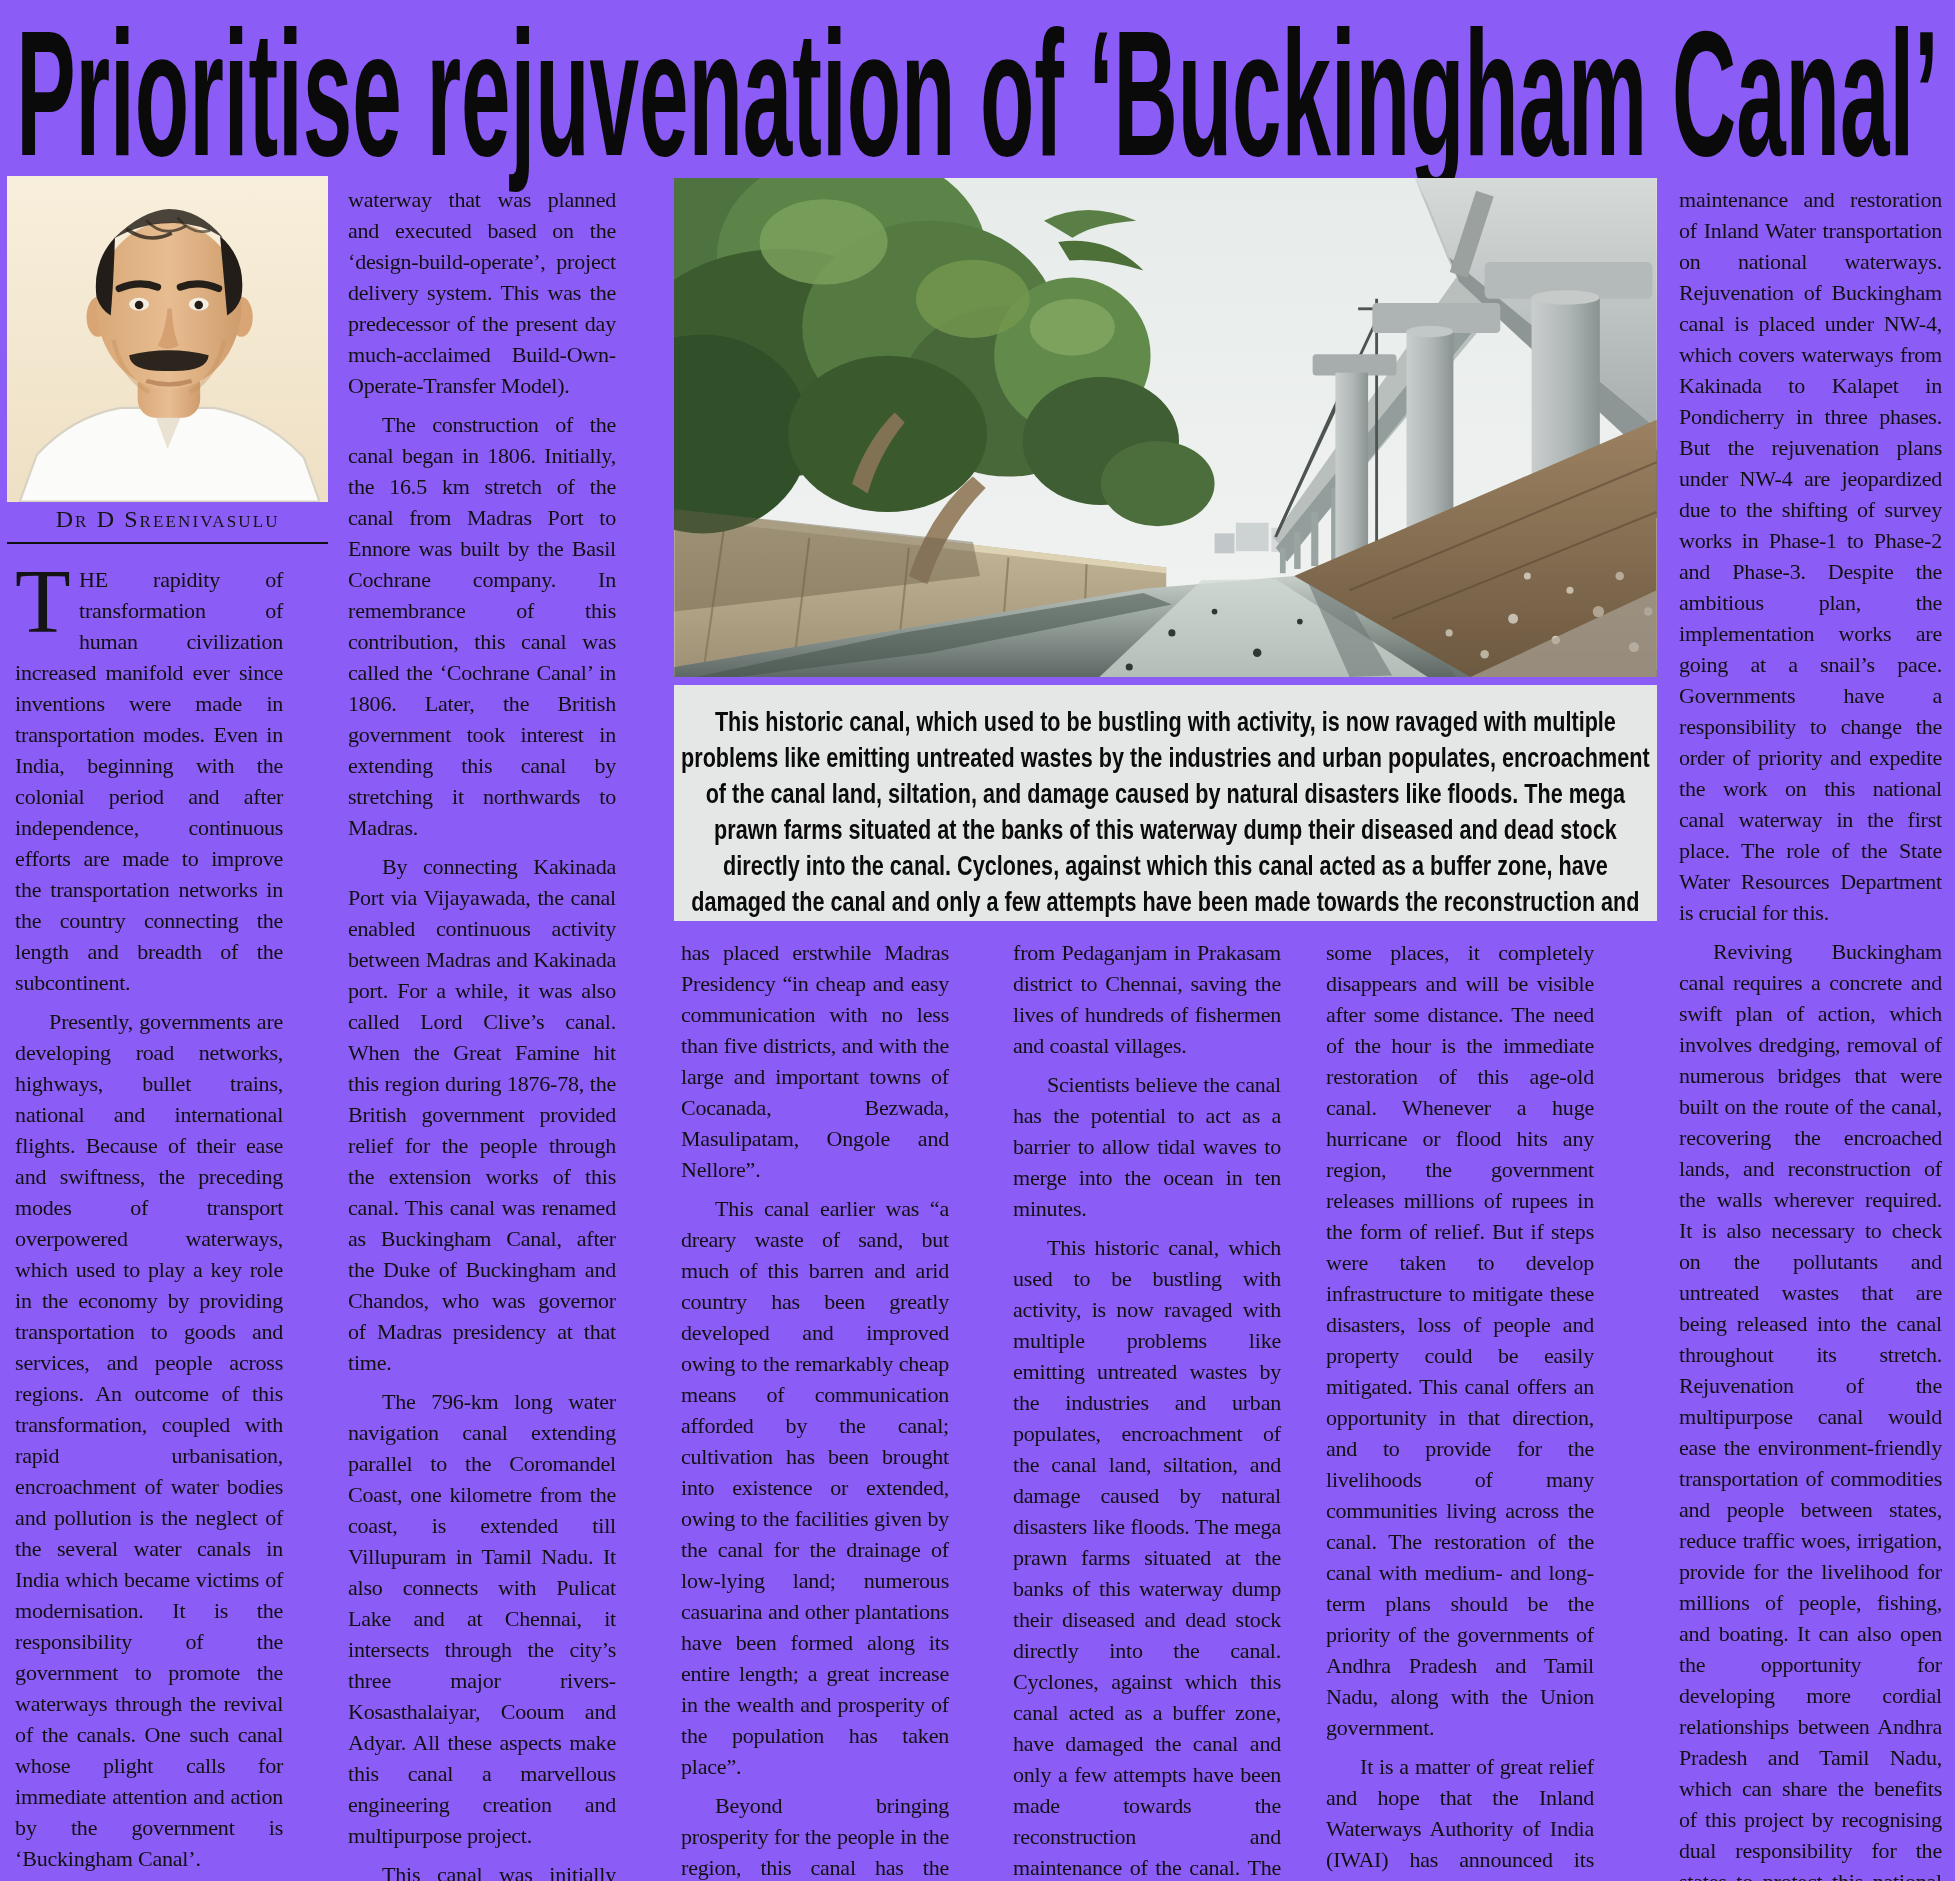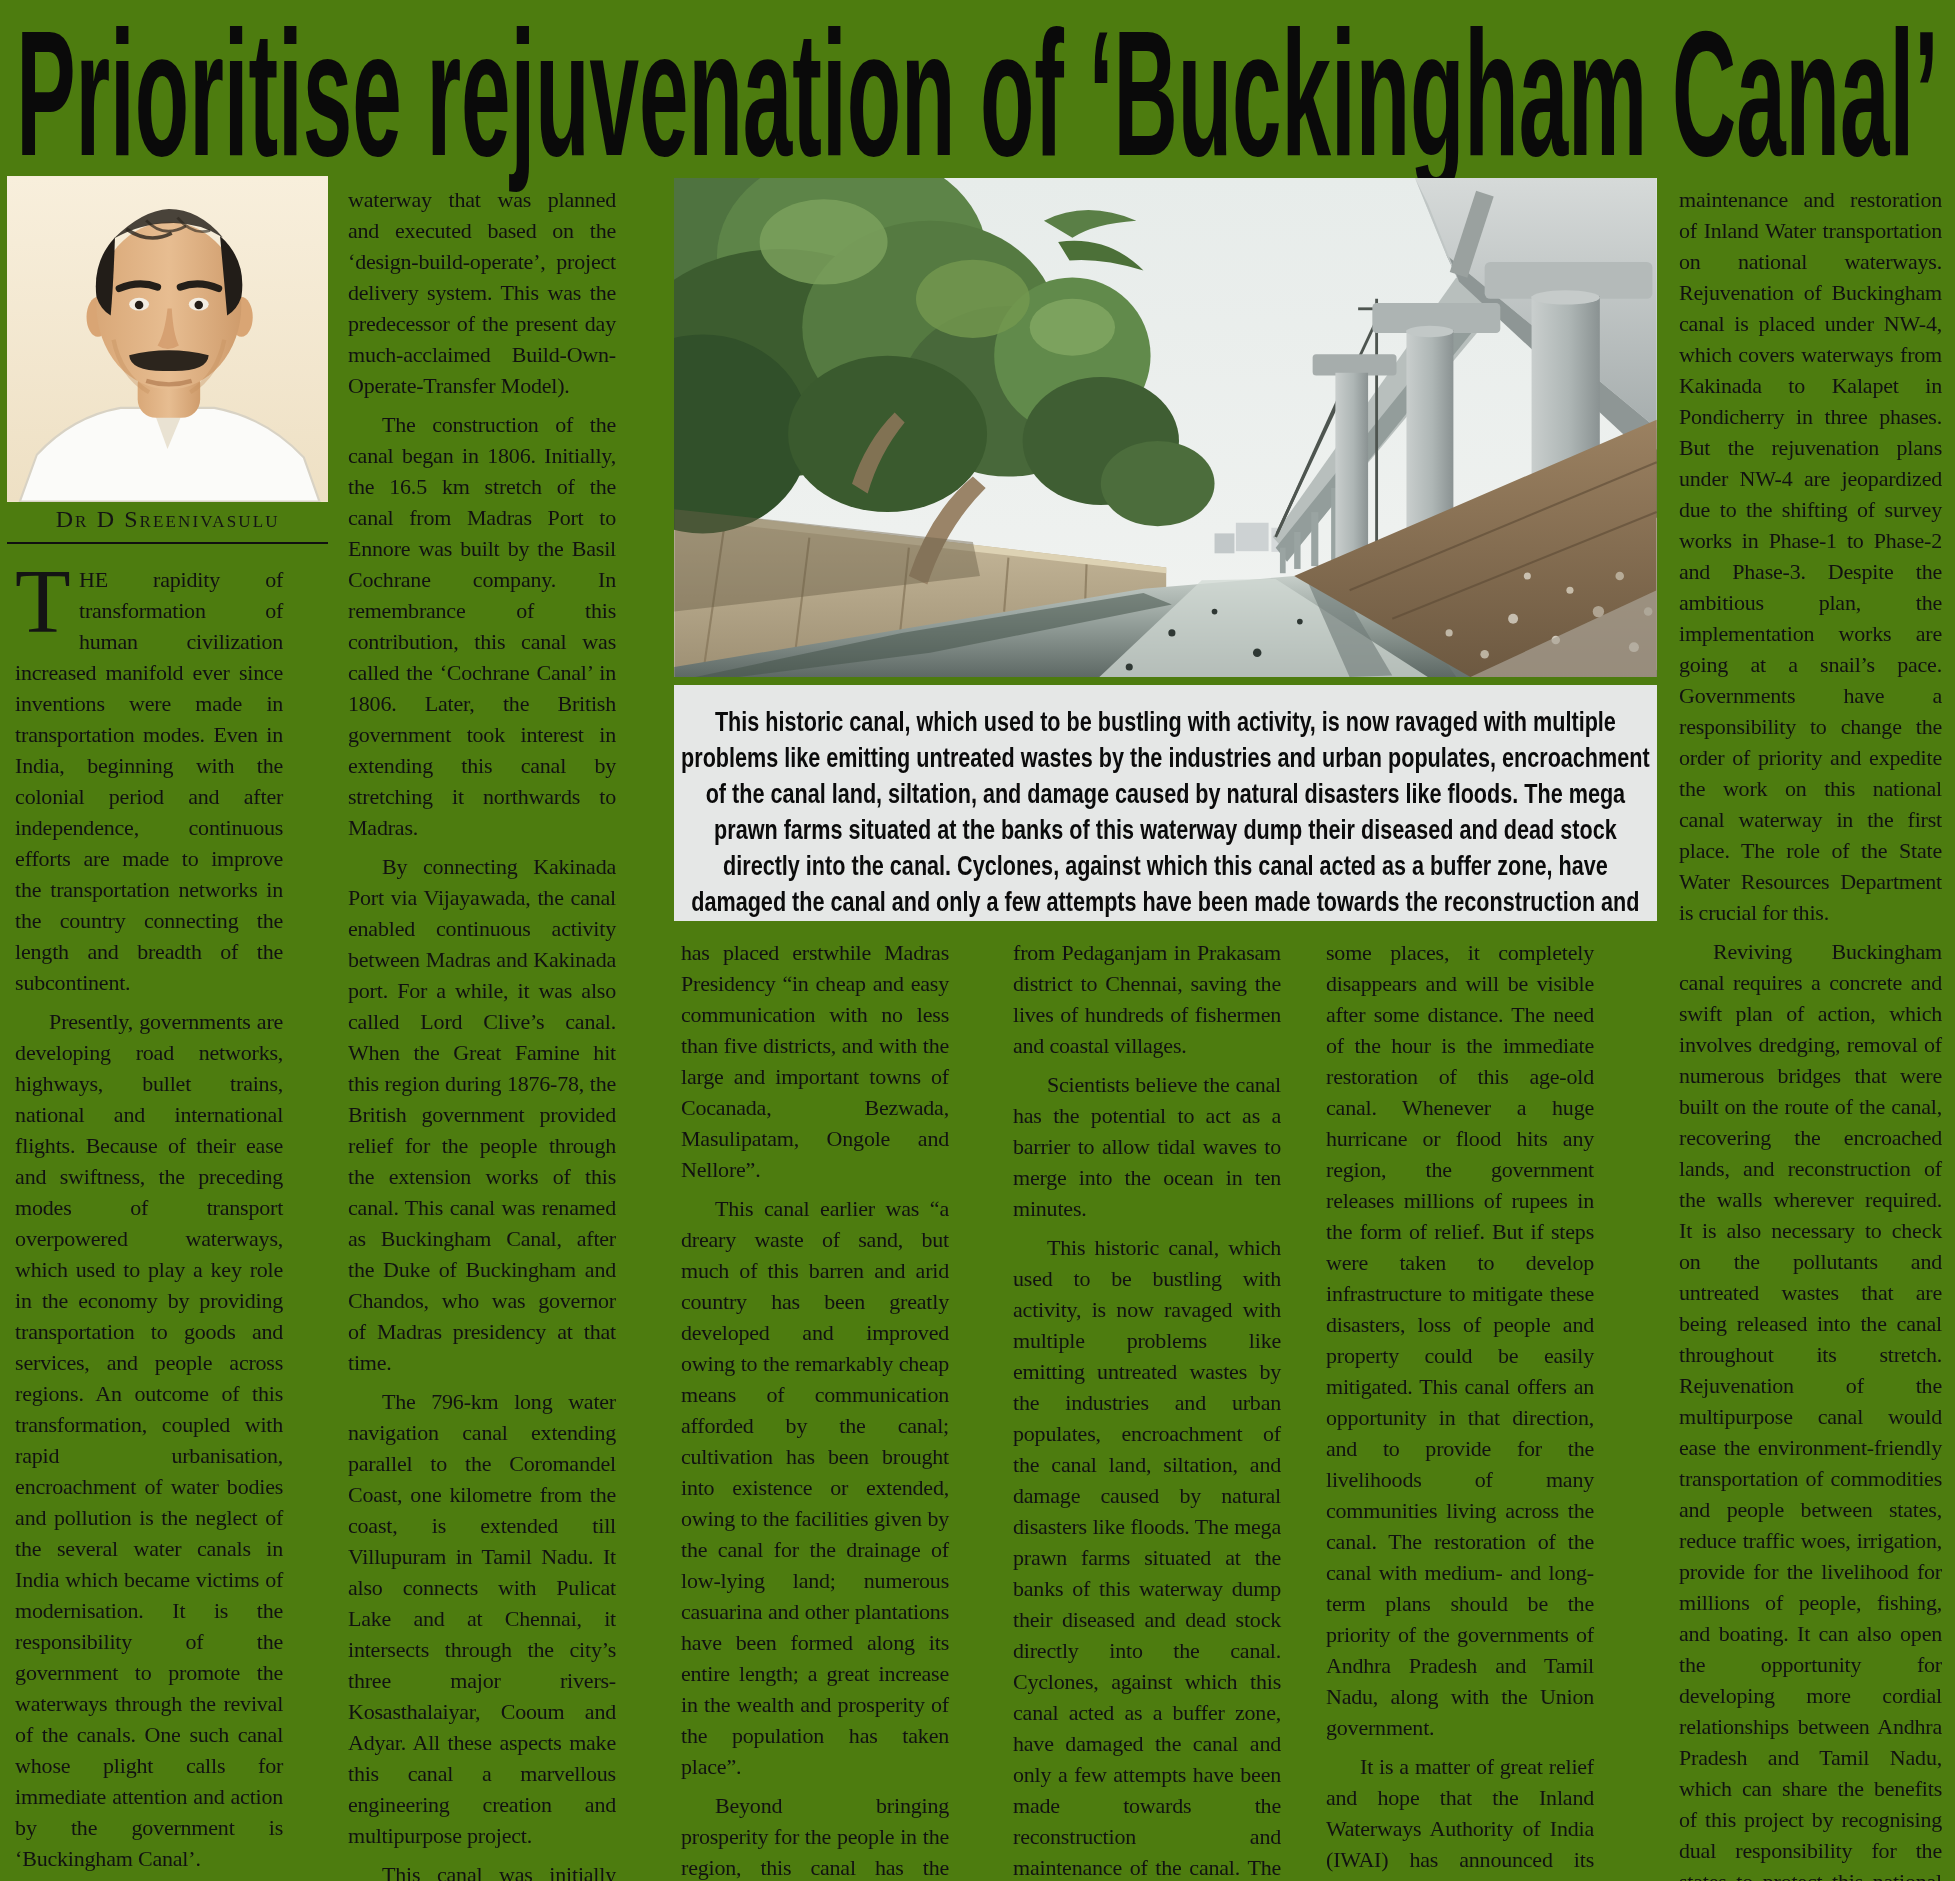--- a/index.html
+++ b/index.html
@@ -1,17 +1,17 @@
 <!DOCTYPE html>
 <html style="font-size:11.4px"><head>
 <meta charset="utf-8">
 <style>
   html,body { margin:0; padding:0; background:#ffffff; }
   .page {
-    position:relative; width:1955px; height:1881px; background:#4d7c0f;
+    position:relative; width:1955px; height:1881px; background:#8b5cf6;
     font-family:"Liberation Serif", serif; color:#111; overflow:hidden;
   }
   svg { overflow:visible; }
 
   .headline-svg { position:absolute; top:0; left:0; }
 
   .author-photo {
     position:absolute; left:7.1px; top:176px; width:321px; height:326px;
     overflow:hidden; background:#f4ead6;
   }

